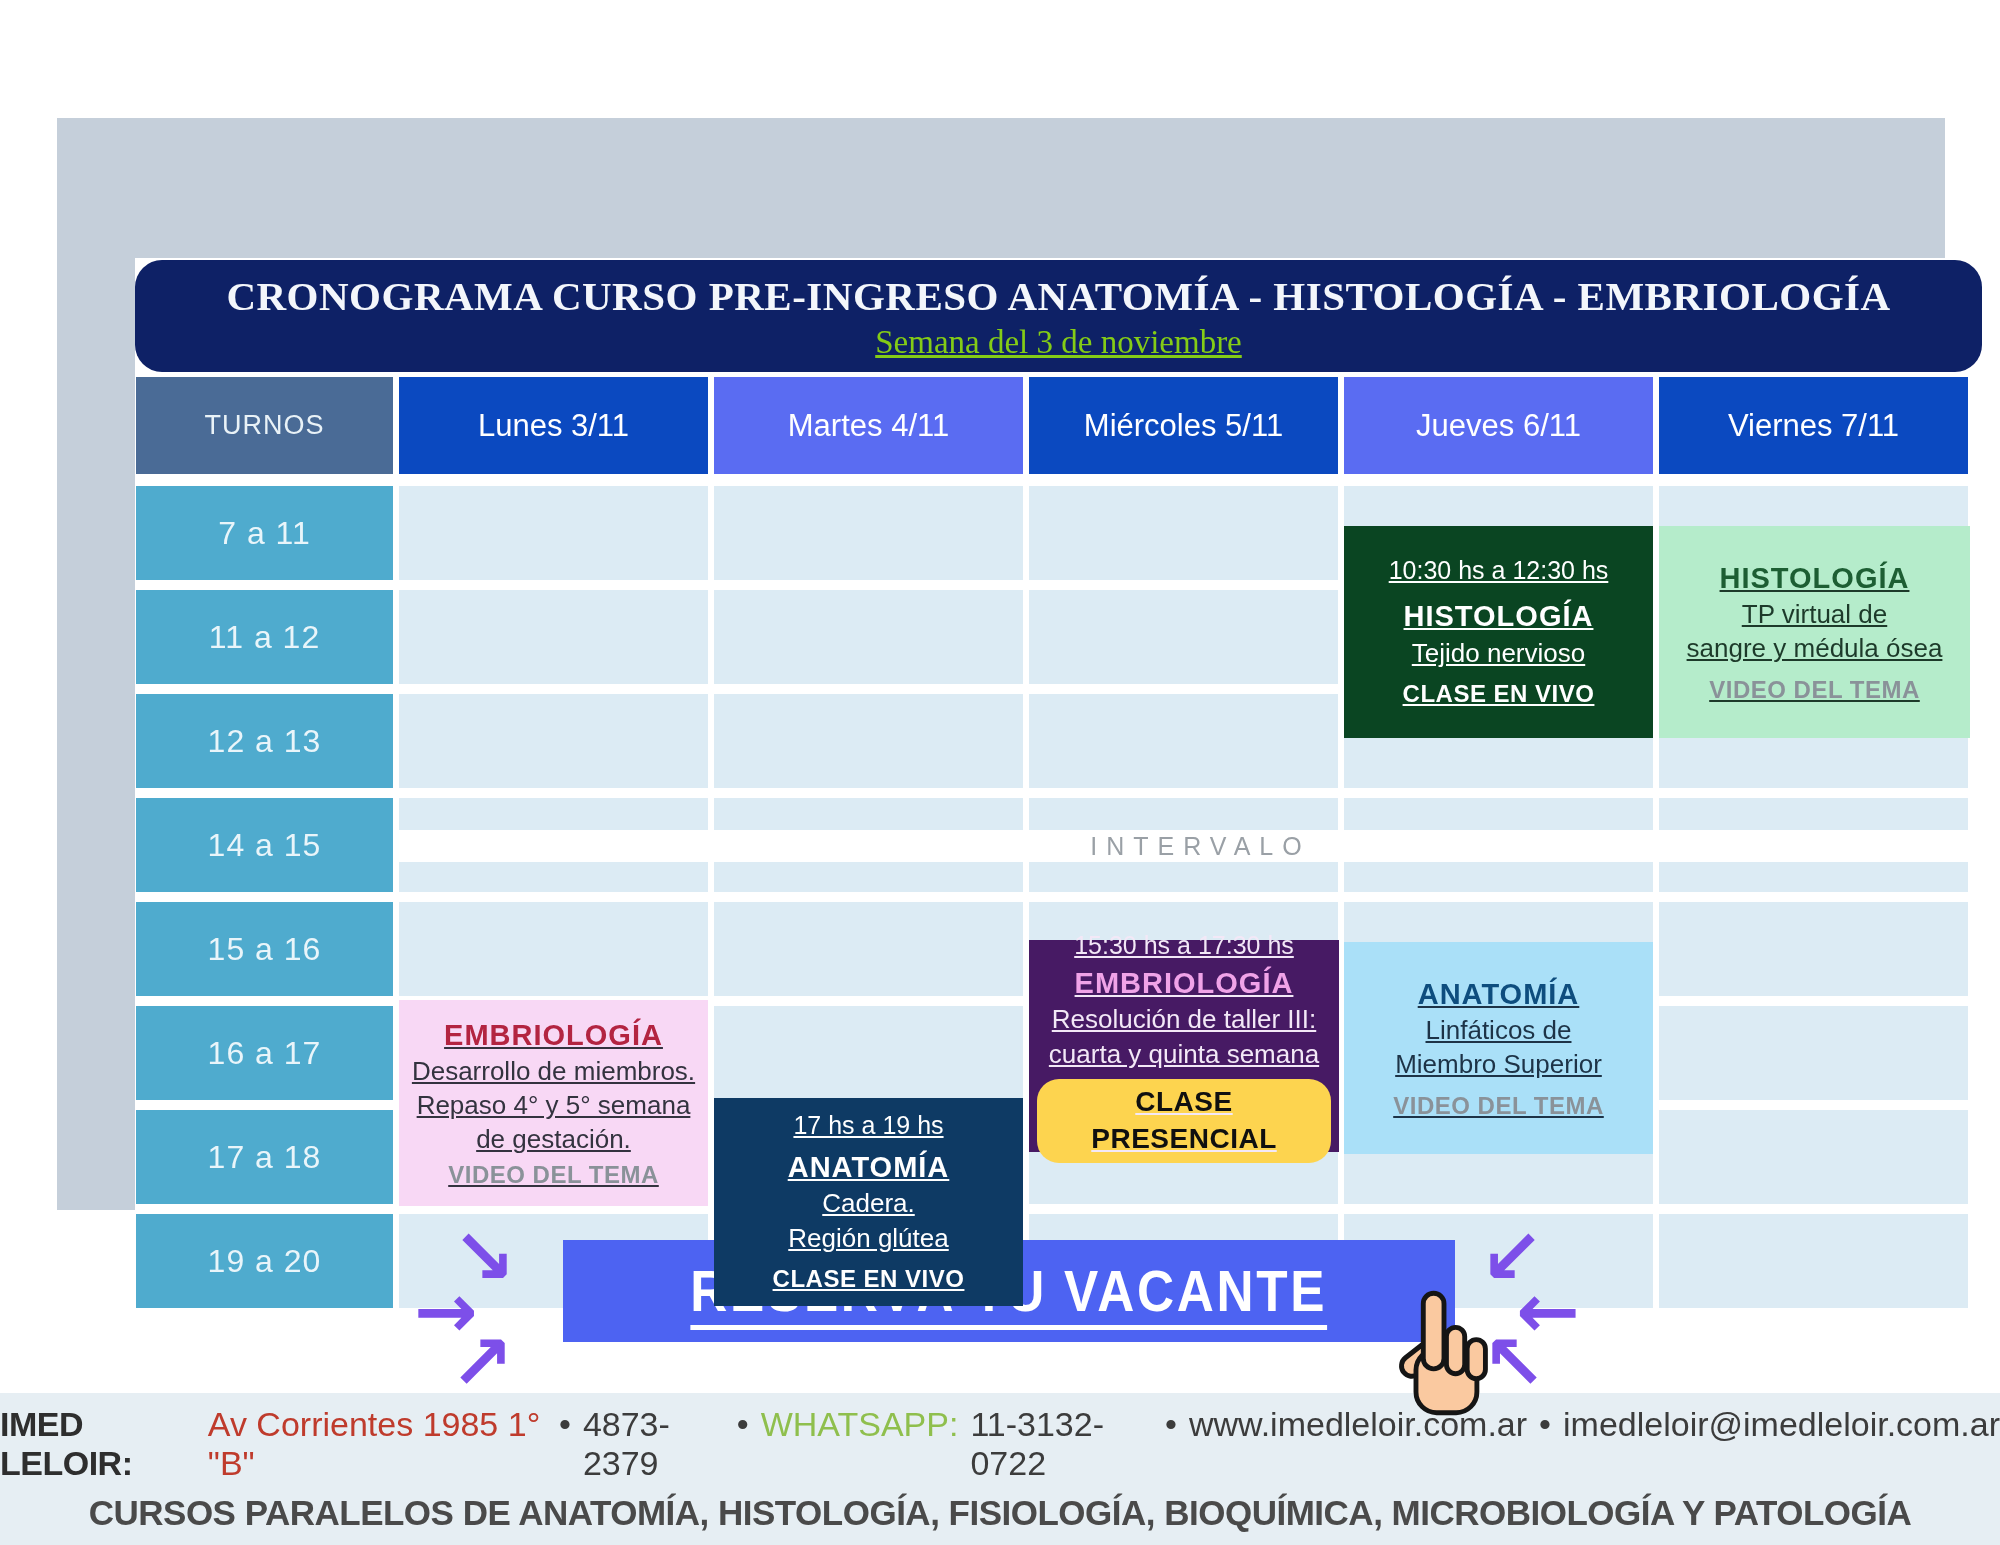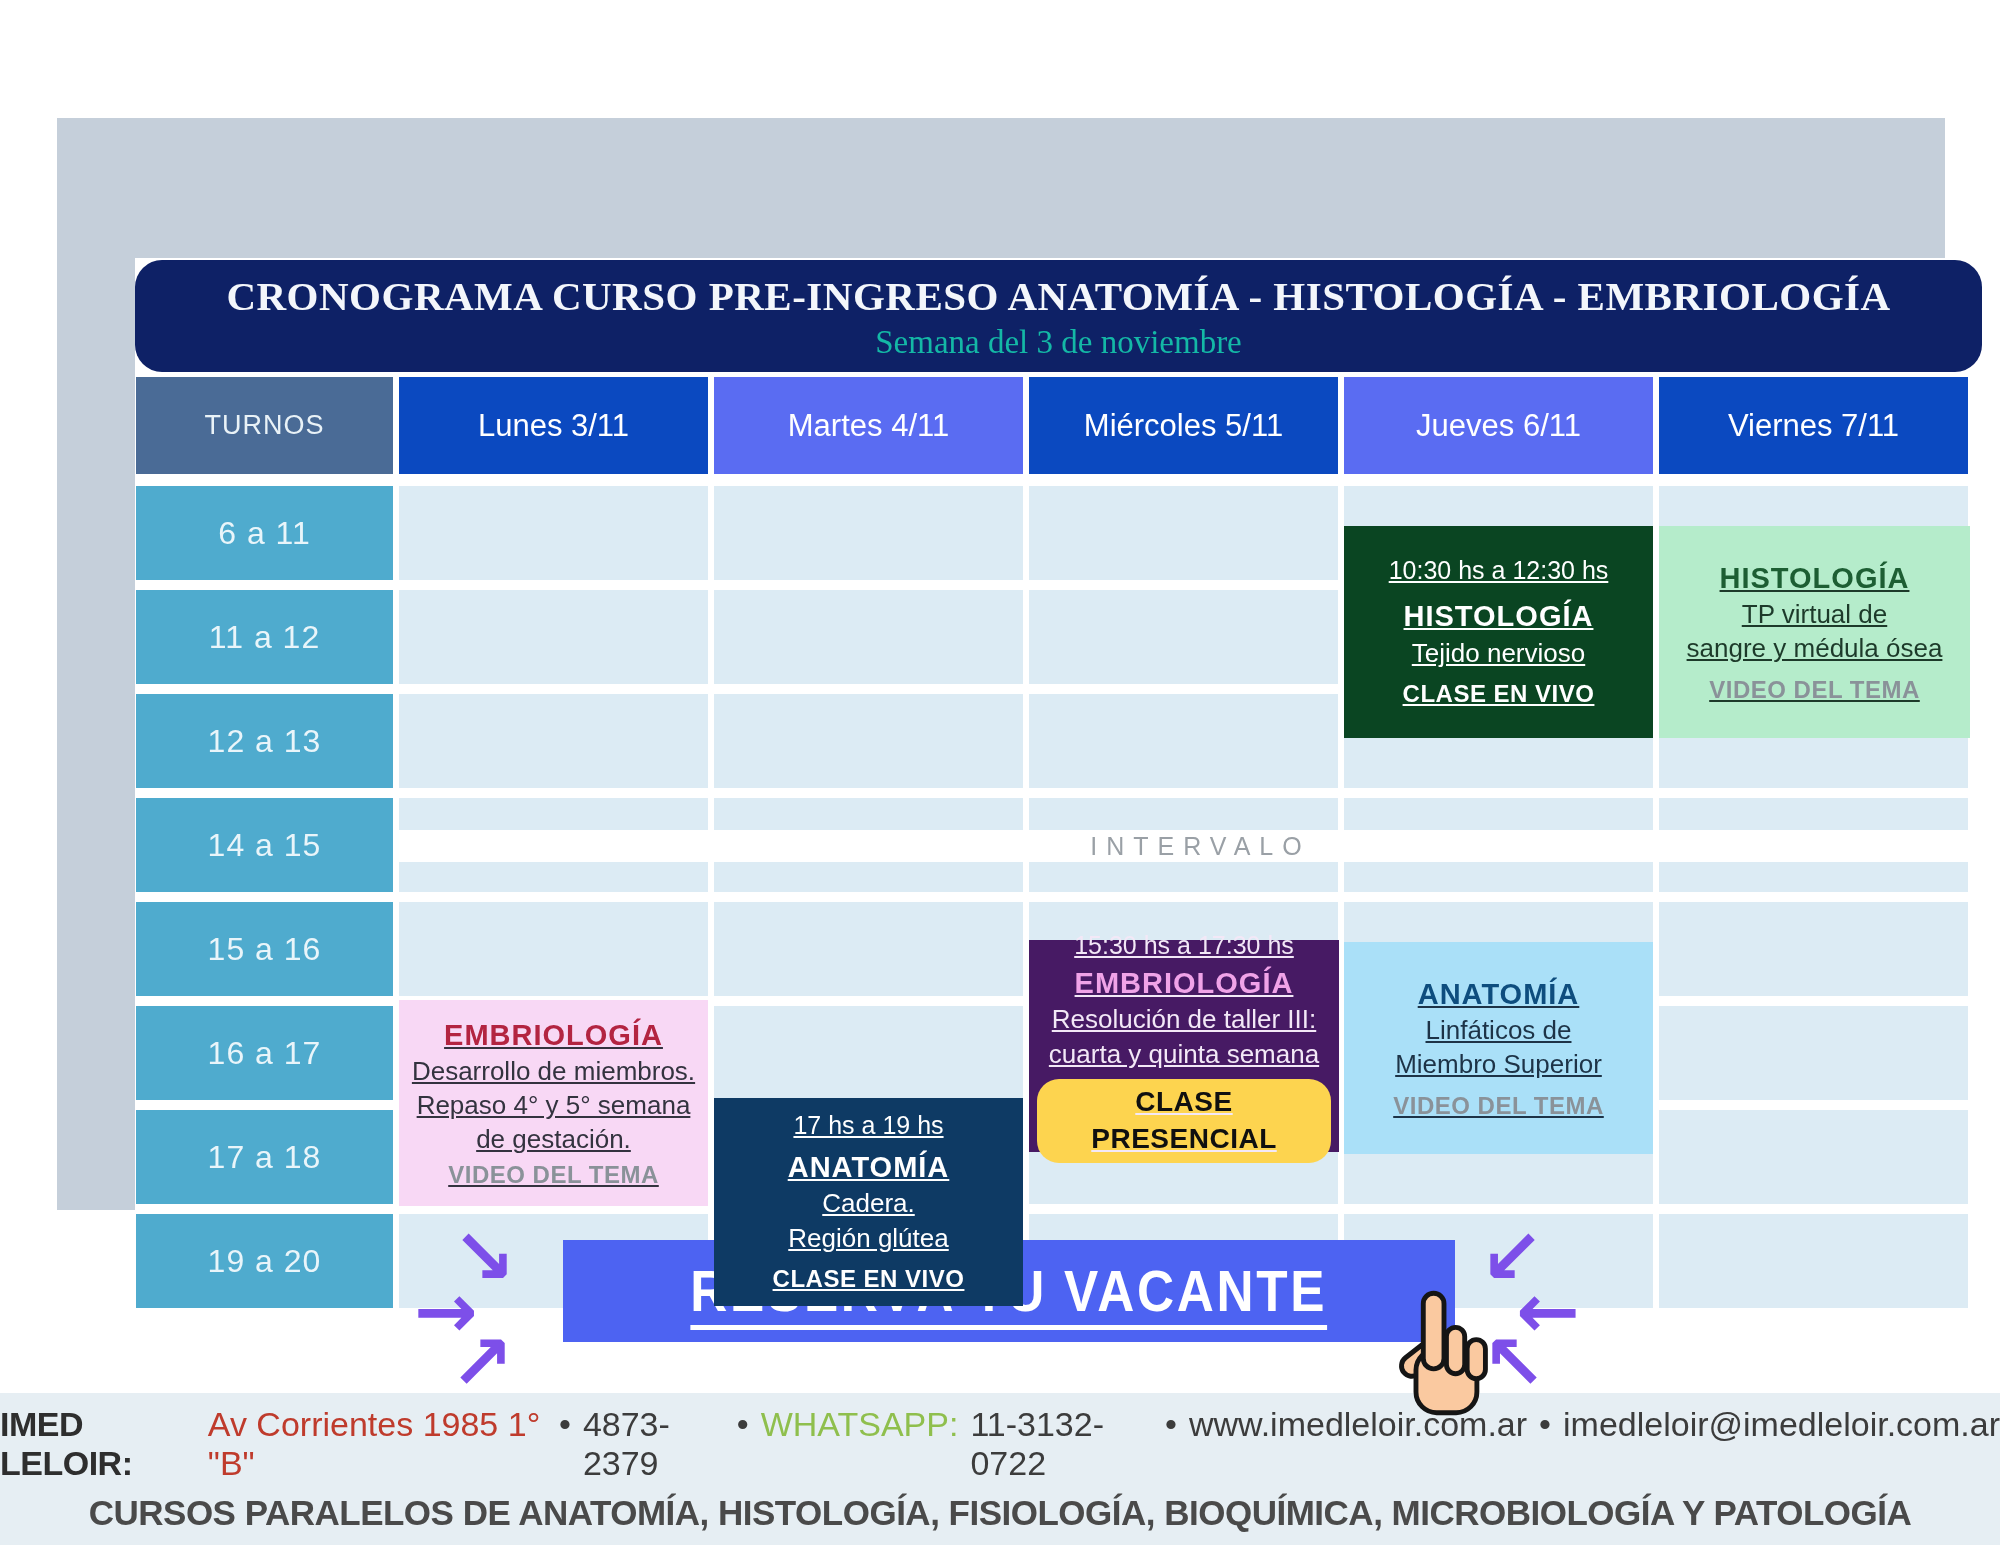--- a/index.html
+++ b/index.html
@@ -7,21 +7,21 @@
          font-family:"Liberation Sans",sans-serif;}
 
   
   .panel{position:absolute;left:57px;top:118px;width:1888px;height:1092px;background:#c5cfda;}
   .grid-backing{position:absolute;left:78px;top:140px;width:1847px;height:1058px;background:#ffffff;}
 
   
   .title-bar{position:absolute;left:78px;top:142px;width:1847px;height:112px;background:#0e2166;
              display:flex;flex-direction:column;align-items:center;justify-content:center;gap:4px;z-index:2;border-radius:27px;}
   .title-main{font-family:"Liberation Serif",serif;font-weight:bold;font-size:41px;color:#f3f6fb;letter-spacing:.5px;}
-  .title-sub{font-family:"Liberation Serif",serif;font-size:33px;color:#14b8a6;}
+  .title-sub{font-family:"Liberation Serif",serif;font-size:33px;color:#84cc16;text-decoration:underline;}
 
   
   .colhead{position:absolute;top:259px;height:97px;width:309px;display:flex;align-items:center;justify-content:center;
            color:#ffffff;font-size:31px;z-index:2;}
   .colhead.turnos{left:79px;width:257px;background:#4a6b96;font-size:27px;letter-spacing:1px;color:#e9f2f7;}
   .colhead.c-blue{background:#0b49c0;}
   .colhead.c-peri{background:#5a6cf2;}
   .col-lunes{left:342px;} .col-martes{left:657px;} .col-miercoles{left:972px;}
   .col-jueves{left:1287px;} .col-viernes{left:1602px;}
 
@@ -102,21 +102,21 @@
     </div>
 
     <div class="colhead turnos">TURNOS</div>
     <div class="colhead c-blue col-lunes">Lunes 3/11</div>
     <div class="colhead c-peri col-martes">Martes 4/11</div>
     <div class="colhead c-blue col-miercoles">Miércoles 5/11</div>
     <div class="colhead c-peri col-jueves">Jueves 6/11</div>
     <div class="colhead c-blue col-viernes">Viernes 7/11</div>
 
     <div id="cells">
-        <div class="time-cell" style="top: 368px;">6 a 11</div>
+        <div class="time-cell" style="top: 368px;">7 a 11</div>
         <div class="day-cell" style="left: 342px; top: 368px;"></div>
         <div class="day-cell" style="left: 657px; top: 368px;"></div>
         <div class="day-cell" style="left: 972px; top: 368px;"></div>
         <div class="day-cell" style="left: 1287px; top: 368px;"></div>
         <div class="day-cell" style="left: 1602px; top: 368px;"></div>
         <div class="time-cell" style="top: 472px;">11 a 12</div>
         <div class="day-cell" style="left: 342px; top: 472px;"></div>
         <div class="day-cell" style="left: 657px; top: 472px;"></div>
         <div class="day-cell" style="left: 972px; top: 472px;"></div>
         <div class="day-cell" style="left: 1287px; top: 472px;"></div>

